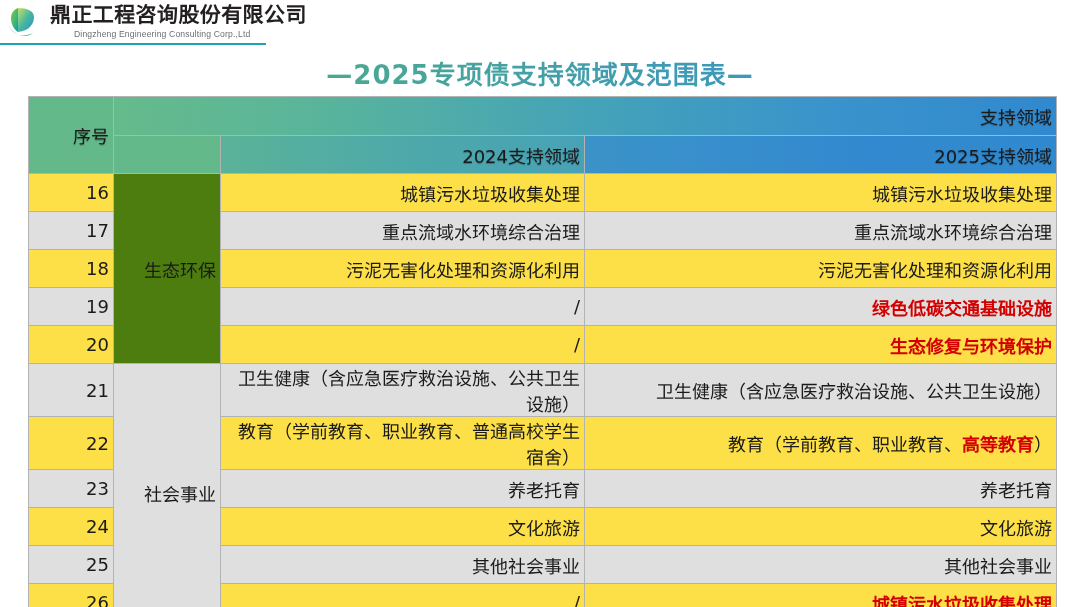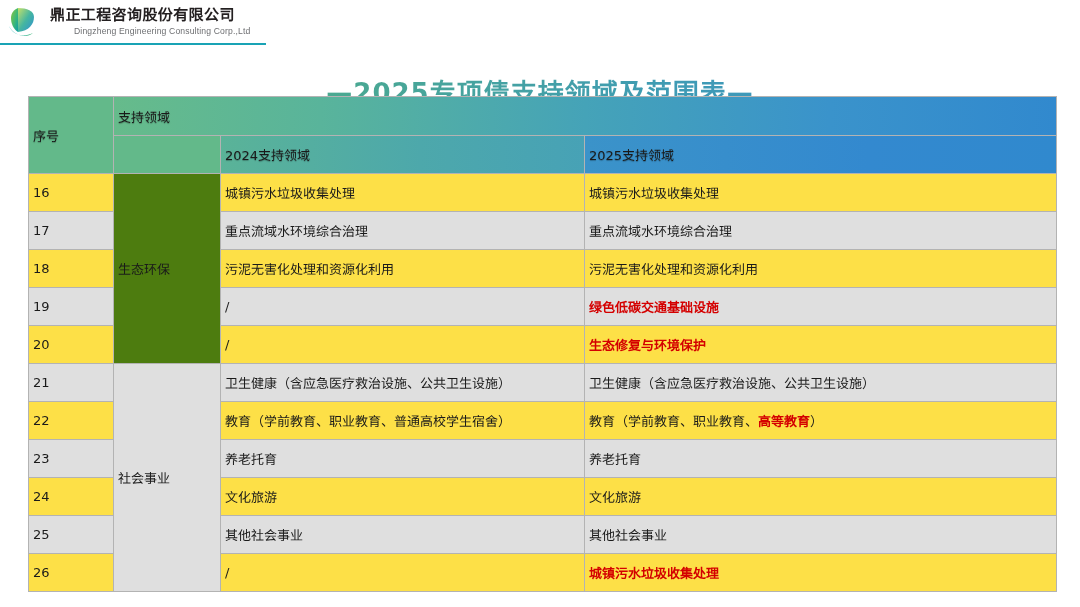--- a/index.html
+++ b/index.html
@@ -17,41 +17,41 @@
     left: 0; top: 0;
     width: 266px; height: 45px;
     display: flex;
     align-items: center;
     padding-left: 6px;
     border-bottom: 2px solid #19a3b5;
   }
   #brand-logo { width: 38px; height: 36px; flex: 0 0 38px; margin-right: 6px; }
   #brand-text { display: flex; flex-direction: column; justify-content: center; line-height: 1; }
   #brand-cn {
-    font-size: 15px;
+    font-size: 21px;
     font-weight: bold;
     color: #231f20;
     letter-spacing: 0.4px;
     white-space: nowrap;
     font-family: "DejaVu Sans", "Liberation Sans", sans-serif;
   }
   #brand-en {
     font-size: 8.6px;
     color: #6d6e71;
     margin-top: 4px;
     letter-spacing: 0.15px;
     white-space: nowrap;
     font-family: "Liberation Sans", sans-serif;
     padding-left: 24px;
   }
 
   
   #page-title {
     position: absolute;
-    left: 0; top: 72px;
+    left: 0; top: 54px;
     width: 1080px;
     text-align: center;
     font-size: 26px;
     font-weight: bold;
     letter-spacing: 1px;
     background: linear-gradient(90deg, #58b47a 0%, #4aa892 32%, #3f9bb4 62%, #3a8ece 100%);
     -webkit-background-clip: text;
     background-clip: text;
     color: transparent;
     -webkit-text-fill-color: transparent;
@@ -64,24 +64,24 @@
     left: 28px; top: 96px;
     width: 1024px;
     border-collapse: separate;
     border-spacing: 1px;
     background: #b3b3b3;
     table-layout: fixed;
     font-family: "DejaVu Sans", "Liberation Sans", sans-serif;
   }
   #support-table th, #support-table td {
     padding: 0 4px;
-    text-align: left;
+    text-align: right;
     vertical-align: middle;
     font-weight: normal;
-    font-size: 13px;
+    font-size: 18px;
     color: #1a1a1a;
   }
 
   
   .hdr {
     color: #ffffff;
     font-weight: bold;
     text-shadow: 0 1px 1px rgba(0,0,0,0.28);
     border: 0;
   }

